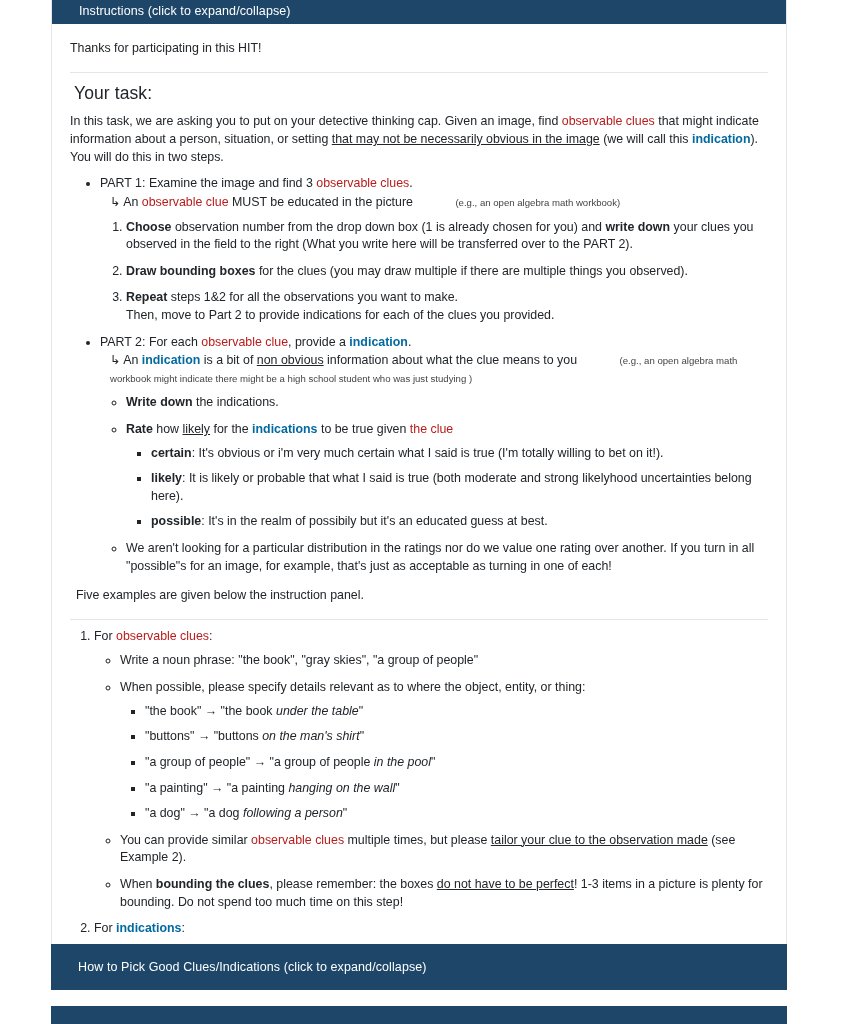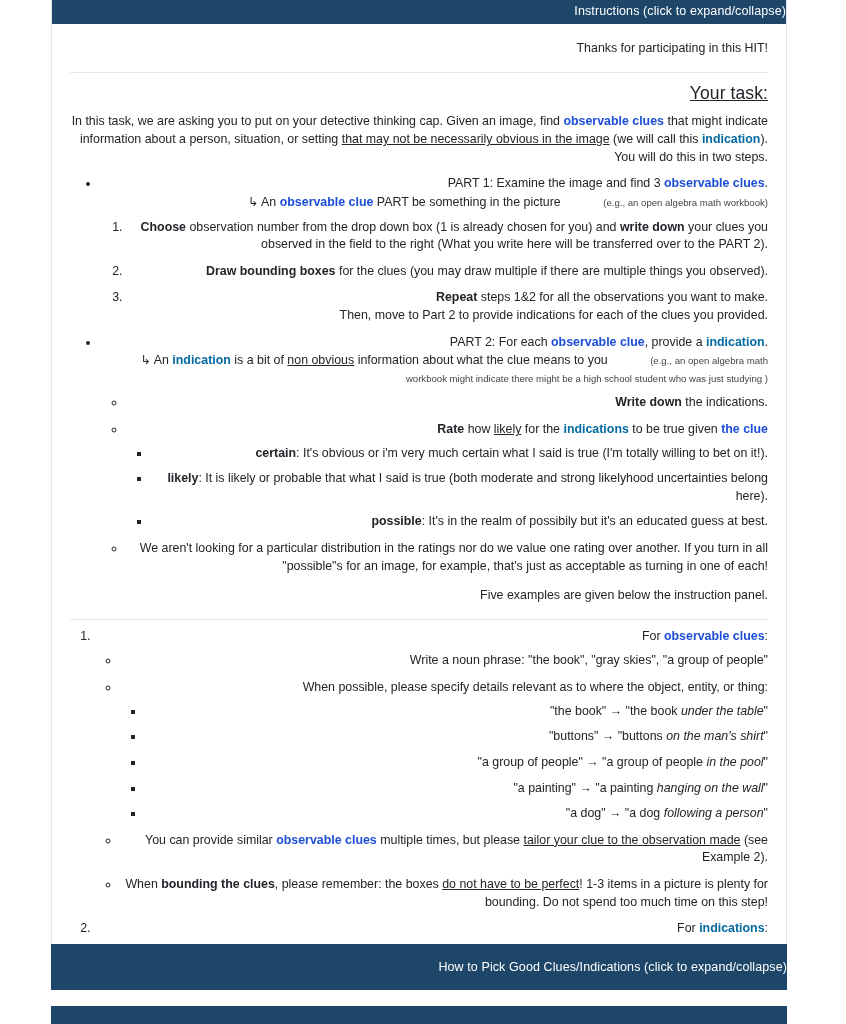--- a/index.html
+++ b/index.html
@@ -4,21 +4,21 @@
 <style>
   * { box-sizing: border-box; }
   html, body {
     margin: 0; padding: 0;
     width: 846px; height: 1024px;
     background: #ffffff;
     font-family: "Liberation Sans", sans-serif;
     color: #212529;
     overflow: hidden;
   }
-  .page { position: relative; width: 780px; height: 1024px; text-align: right; }
+  .page { position: relative; width: 780px; height: 1024px; }
 
   
   .panel {
     position: absolute;
     left: 51px;
     width: 736px;
     background: #ffffff;
     border: 1px solid #e3e6ea;
   }
   .panel-header {
@@ -51,30 +51,29 @@
 
   hr.sep {
     border: none;
     border-top: 1px solid #e6e6e6;
     margin: 14px 0 8px 0;
   }
 
   h2.section-title {
     font-size: 17.5px;
     font-weight: 400;
-    margin: 0 0 8px 12px;
+    margin: 0 0 8px 4px;
     color: #212529;
     letter-spacing: 0.1px;
-    text-decoration: underline;
   }
 
   p.para { margin: 0 0 9px 0; }
 
   
-  .clue { color: #1d4ed8; font-weight: 700; }
+  .clue { color: #b91c1c; font-weight: 400; }
   .ind  { color: #0369a1; font-weight: 700; }
   .u    { text-decoration: underline; }
   .b    { font-weight: 700; }
   .i    { font-style: italic; }
   .small-note {
     font-size: 9.6px;
     color: #444;
     line-height: 1.3;
     padding-left: 39px;
   }
@@ -147,21 +146,21 @@
 
       <ul class="lvl1">
 
         <li>
           <span>PART 1: Examine the image and find 3</span>
           <span class="clue">observable clues</span><span>.</span>
           <div class="arrow-line">
             <span>↳</span>
             <span>An</span>
             <span class="clue">observable clue</span>
-            <span>PART be something in the picture</span>
+            <span>MUST be educated in the picture</span>
             <span class="small-note">(e.g., an open algebra math workbook)</span>
           </div>
 
           <ol class="lvl2">
             <li>
               <span class="b">Choose</span>
               <span>observation number from the drop down box (1 is already chosen for you) and</span>
               <span class="b">write down</span>
               <span>your clues you observed in the field to the right (What you write here will be transferred over to the PART 2).</span>
             </li>

